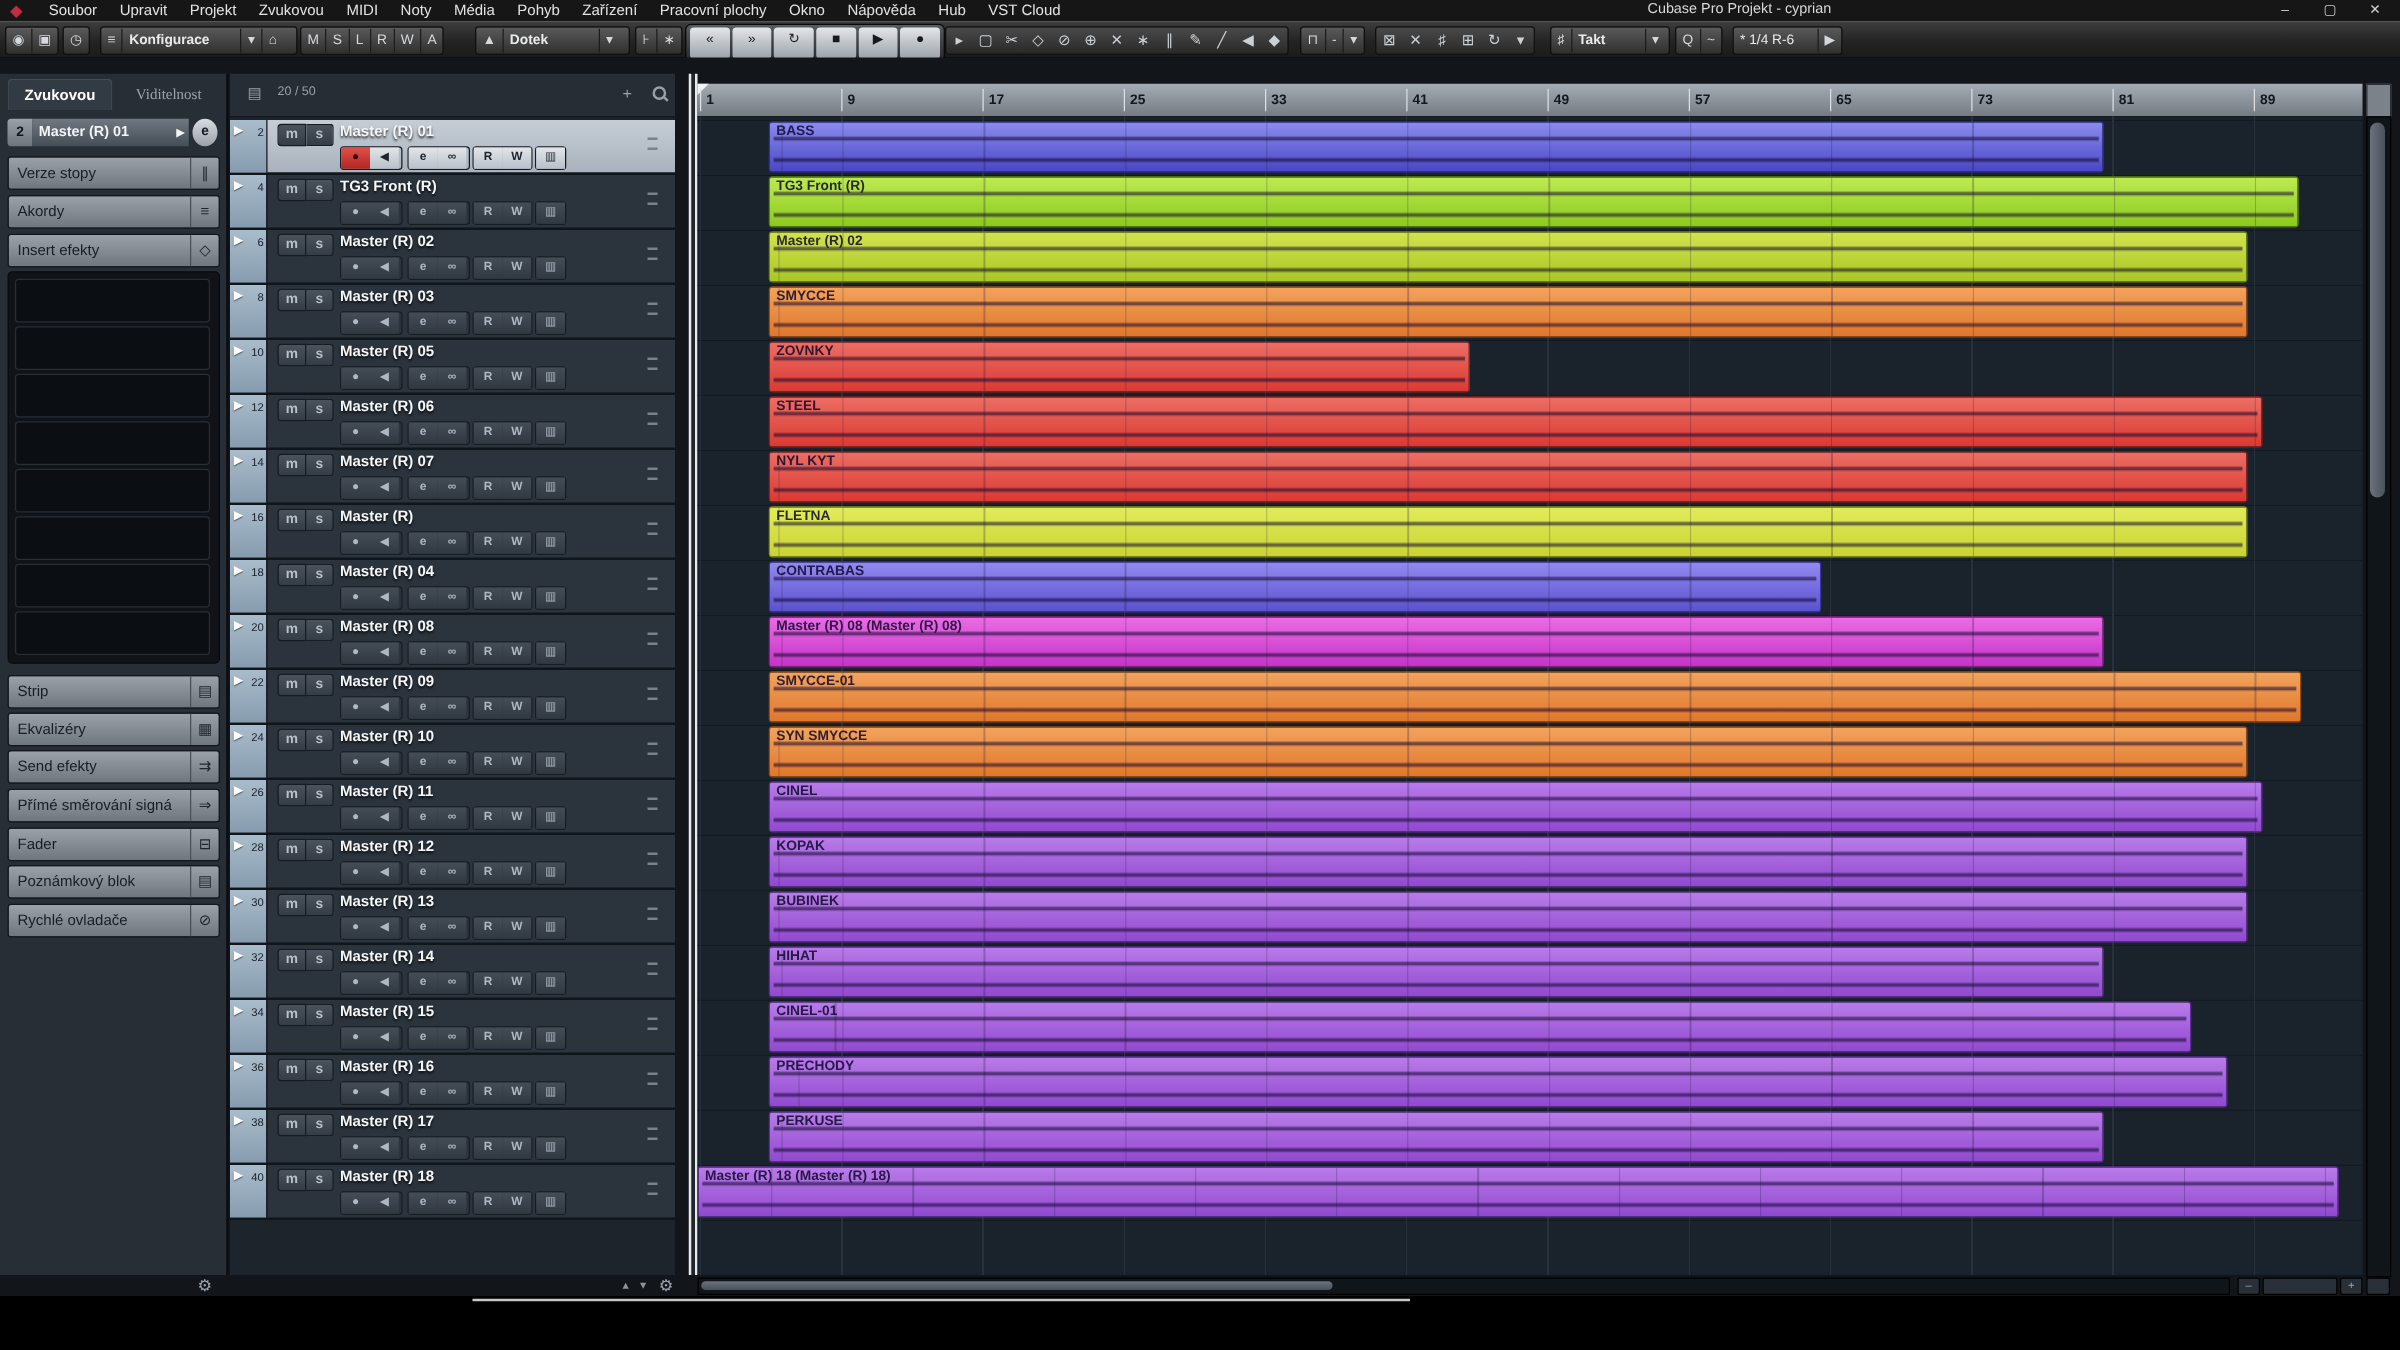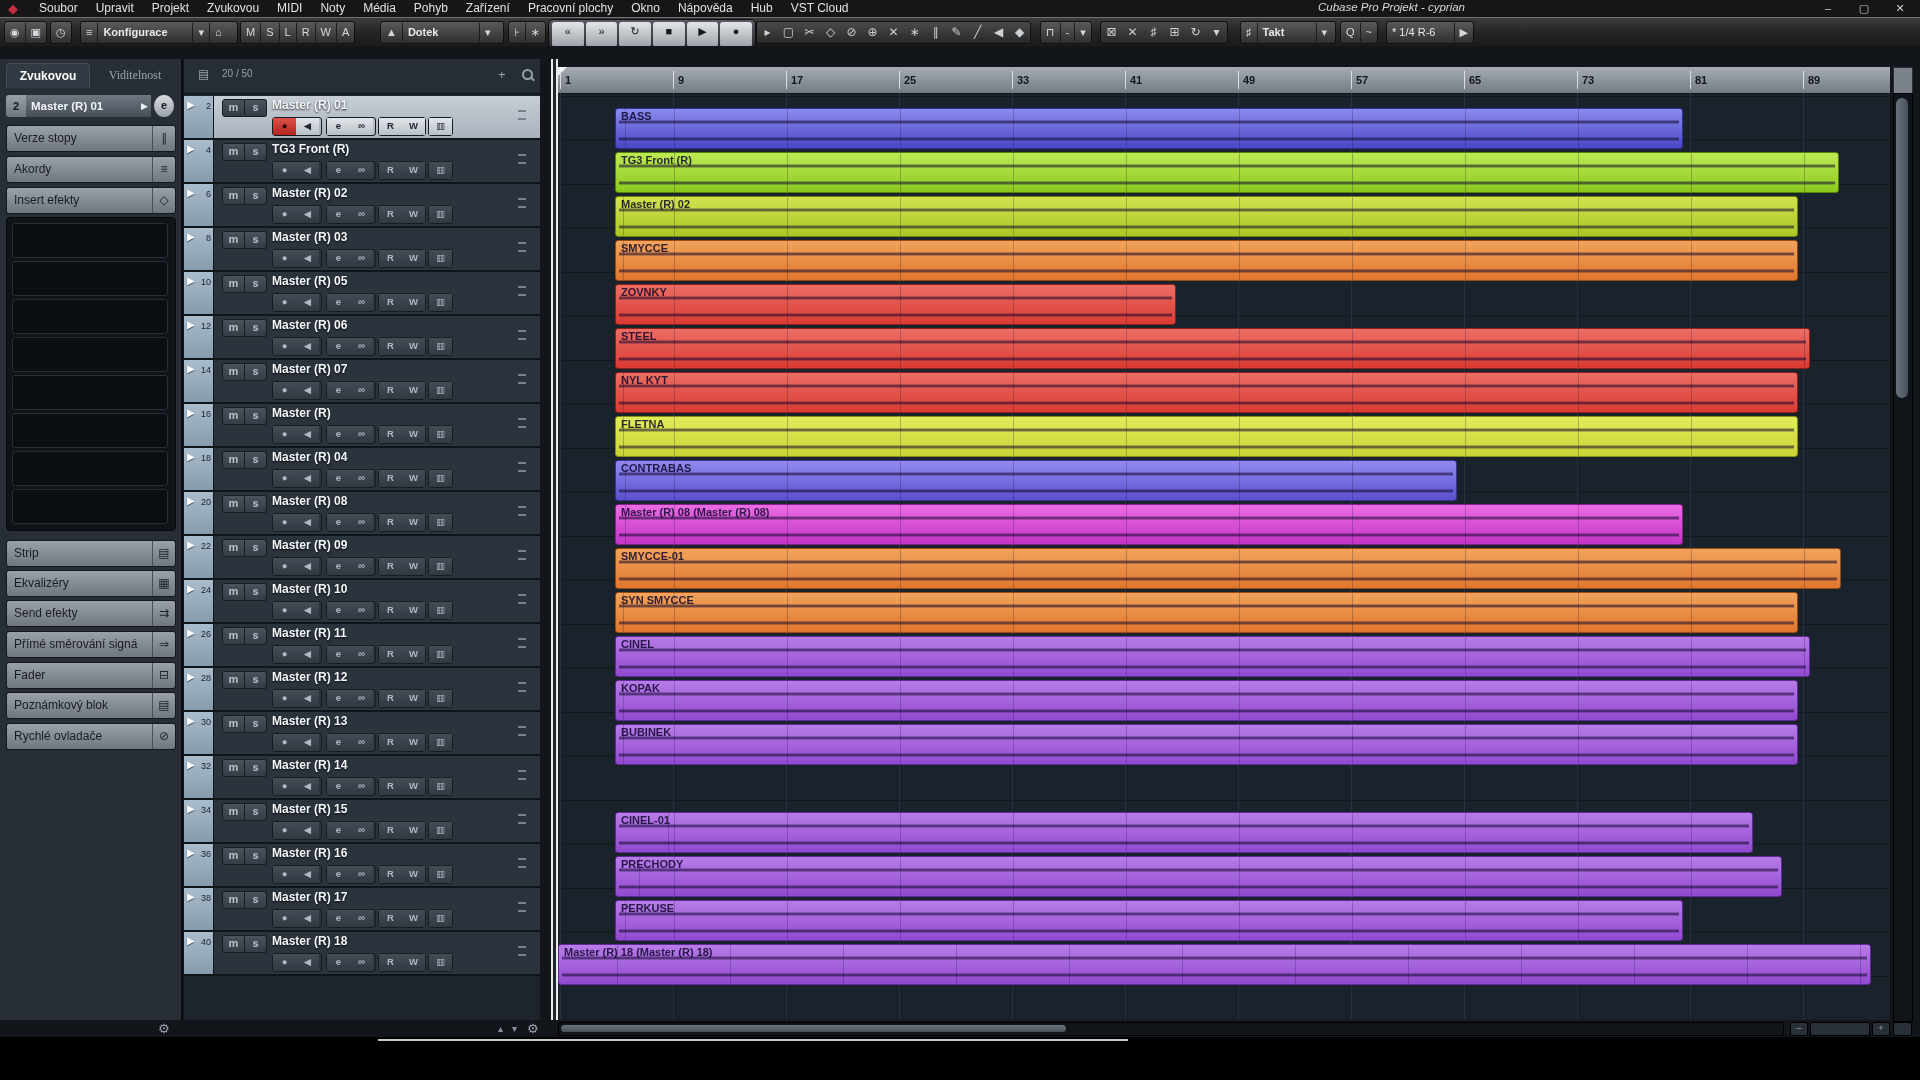--- a/index.html
+++ b/index.html
@@ -4,21 +4,21 @@
 <style>
   html,body{margin:0;padding:0;background:#000;}
   #app{position:relative;width:1920px;height:1080px;background:#000;overflow:hidden;
        font-family:"Liberation Sans","DejaVu Sans",sans-serif;-webkit-font-smoothing:antialiased;}
   
   .titlebar{position:absolute;left:0;top:0;width:1920px;height:17px;background:#161616;
             border-bottom:1px solid #6e6e6e;color:#e2e2e2;font-size:12px;}
   .logo{position:absolute;left:8px;top:1px;color:#c22c3c;font-size:13px;}
   .menus{position:absolute;left:30px;top:0;height:17px;display:flex;align-items:center;}
   .menus span{padding:0 9px;line-height:17px;cursor:default;}
-  .wintitle{position:absolute;left:1318px;top:1px;font-size:11.5px;color:#d8d8d8;font-style:italic;}
+  .wintitle{position:absolute;left:1318px;top:1px;font-size:11.5px;color:#d8d8d8;}
   .winbtns{position:absolute;right:2px;top:0;display:flex;}
   .winbtns span{width:36px;text-align:center;line-height:16px;font-size:11px;color:#cfcfcf;}
   
   .toolbar{position:absolute;left:0;top:18px;width:1920px;height:28px;
            background:linear-gradient(180deg,#3c3c3c,#232323 55%,#1b1b1b);border-bottom:1px solid #000;}
   .tgroup{position:absolute;top:3px;height:21px;border-radius:3px;display:flex;align-items:center;
           background:linear-gradient(180deg,#5a5a5a,#2f2f2f);border:1px solid #101010;
           color:#d4d8dc;font-size:11px;}
   .tgroup .cell{padding:0 5px;border-right:1px solid #1c1c1c;line-height:19px;white-space:nowrap;}
   .tgroup .cell:last-child{border-right:none;}
@@ -87,21 +87,21 @@
             border-right:2px solid #e8eaec;background:#20262c;}
   .ruler{position:absolute;left:558px;top:67px;width:1332px;height:26px;
          background:linear-gradient(180deg,#a6acb4,#747b83);border-bottom:1px solid #2b2f34;}
   .tick{position:absolute;top:4px;height:18px;border-left:1px solid #dcdee2;padding-left:4px;
         font-size:11px;font-weight:bold;color:#14181d;line-height:18px;}
   .flag{position:absolute;left:0;top:0;width:0;height:0;border-left:9px solid #f2f4f6;border-bottom:9px solid transparent;}
   .events{position:absolute;left:558px;top:93px;width:1332px;height:927px;background:#1a222c;
           background-image:repeating-linear-gradient(90deg,#27313d 0 1px,transparent 1px 113px),
                            repeating-linear-gradient(180deg,#121820 0 1px,transparent 1px 44px);
           background-position:2px 0,0 3px;}
-  .clips{position:absolute;left:558px;top:70px;width:1332px;height:961px;pointer-events:none;}
+  .clips{position:absolute;left:558px;top:59px;width:1332px;height:961px;pointer-events:none;}
   .clip{position:absolute;height:41px;border:1px solid rgba(20,10,60,.55);border-radius:3px;box-sizing:border-box;
         overflow:hidden;pointer-events:auto;}
   .clip::before{content:'';position:absolute;inset:0;
         background:repeating-linear-gradient(90deg,rgba(25,12,60,.25) 0 1px,transparent 1px 113px);
         background-position:58px 0;}
   .clip .cn{position:absolute;left:5px;top:1px;font-size:11px;font-weight:bold;color:rgba(14,8,44,.85);white-space:nowrap;}
   .wl{position:absolute;left:3px;right:3px;height:2px;background:rgba(18,8,46,.55);
       box-shadow:0 1px 0 rgba(18,8,46,.25),0 -1px 0 rgba(18,8,46,.25);}
   .wl1{top:12px;} .wl2{top:29px;}
   
@@ -966,20 +966,25 @@
       <div class="clip" style=";left:57px;top:610px;width:1183px;background:linear-gradient(180deg,#b87ce8,#9149cf);border-color:#5e2c94">
       <span class="cn">KOPAK</span>
       <span class="wl wl1"></span>
       <span class="wl wl2"></span>
     </div>
       <div class="clip" style=";left:57px;top:654px;width:1183px;background:linear-gradient(180deg,#b87ce8,#9149cf);border-color:#5e2c94">
       <span class="cn">BUBINEK</span>
       <span class="wl wl1"></span>
       <span class="wl wl2"></span>
     </div>
+      <div class="clip" style=";left:57px;top:698px;width:1068px;background:linear-gradient(180deg,#b87ce8,#9149cf);border-color:#5e2c94">
+      <span class="cn">HIHAT</span>
+      <span class="wl wl1"></span>
+      <span class="wl wl2"></span>
+    </div>
       <div class="clip" style=";left:57px;top:742px;width:1138px;background:linear-gradient(180deg,#b87ce8,#9149cf);border-color:#5e2c94">
       <span class="cn">CINEL-01</span>
       <span class="wl wl1"></span>
       <span class="wl wl2"></span>
     </div>
       <div class="clip" style=";left:57px;top:786px;width:1167px;background:linear-gradient(180deg,#b87ce8,#9149cf);border-color:#5e2c94">
       <span class="cn">PRECHODY</span>
       <span class="wl wl1"></span>
       <span class="wl wl2"></span>
     </div>

